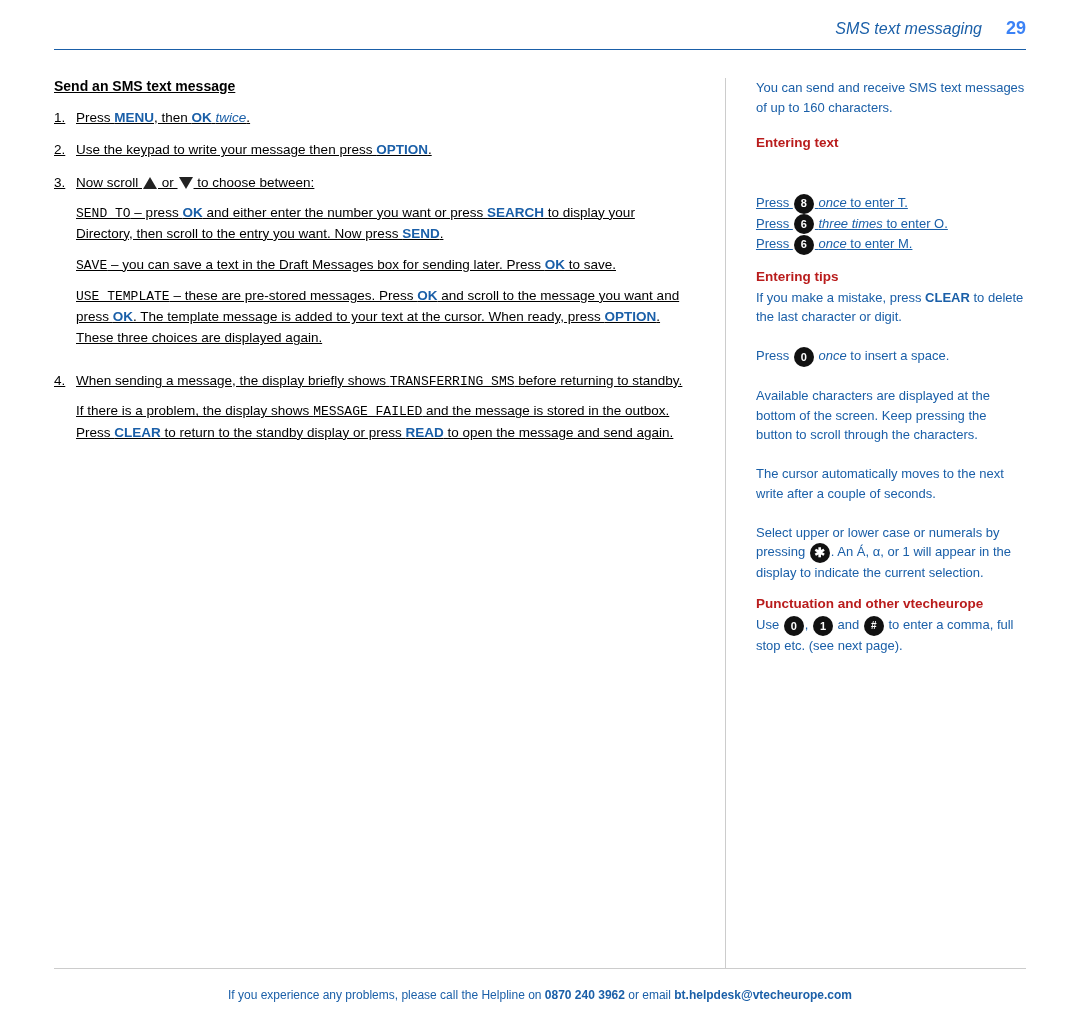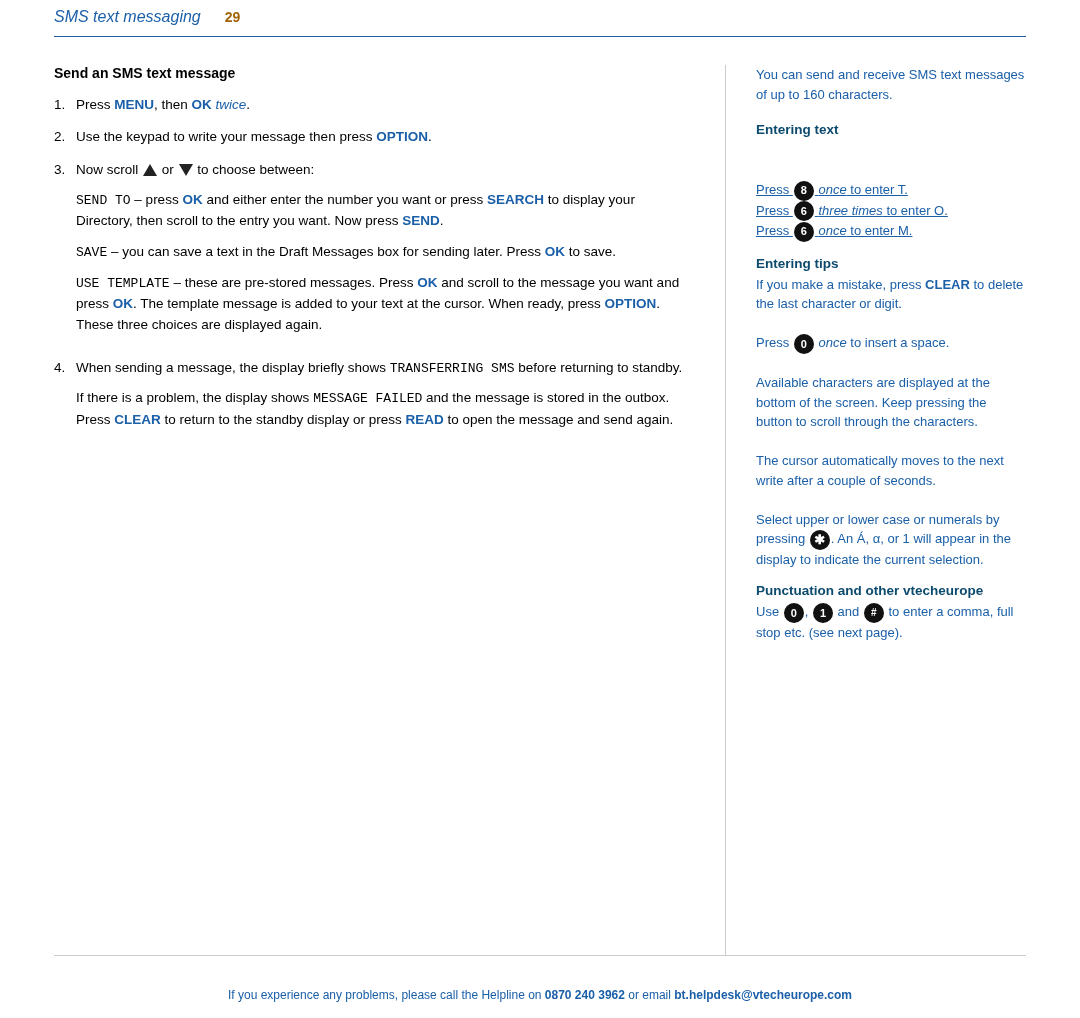--- a/index.html
+++ b/index.html
@@ -16,34 +16,35 @@
     .page {
       width: 1080px;
       height: 1018px;
       background: #fff;
       position: relative;
     }
 
     
     .header {
       display: flex;
+      justify-content: flex-end;
       align-items: center;
-      padding: 8px 54px 10px 54px;
+      padding: 18px 54px 10px 54px;
     }
 
     .header-title {
       color: #1a5fa8;
       font-size: 16px;
       font-style: italic;
       margin-right: 24px;
     }
 
     .header-page {
-      color: #a16207;
-      font-size: 14px;
+      color: #3b82f6;
+      font-size: 18px;
       font-weight: bold;
     }
 
     .header-divider {
       height: 1px;
       background: #1a5fa8;
       margin: 0 54px;
     }
 
     
@@ -51,20 +52,21 @@
       display: flex;
       padding: 28px 54px 0 54px;
       height: calc(100% - 100px);
     }
 
     
     .left-col {
       flex: 1;
       padding-right: 30px;
       border-right: 1px solid #ccc;
+      text-decoration: underline;
     }
 
     
     .right-col {
       width: 300px;
       padding-left: 30px;
     }
 
     
     .section-heading {
@@ -128,21 +130,21 @@
 
     
     .right-intro {
       color: #1a5fa8;
       font-size: 13px;
       line-height: 1.5;
       margin-bottom: 18px;
     }
 
     .right-section-title {
-      color: #0c4a6e;
+      color: #b91c1c;
       font-weight: bold;
       font-size: 13.5px;
       margin-bottom: 4px;
     }
 
     .right-section-body {
       color: #1a5fa8;
       font-size: 13px;
       line-height: 1.5;
       margin-bottom: 14px;

